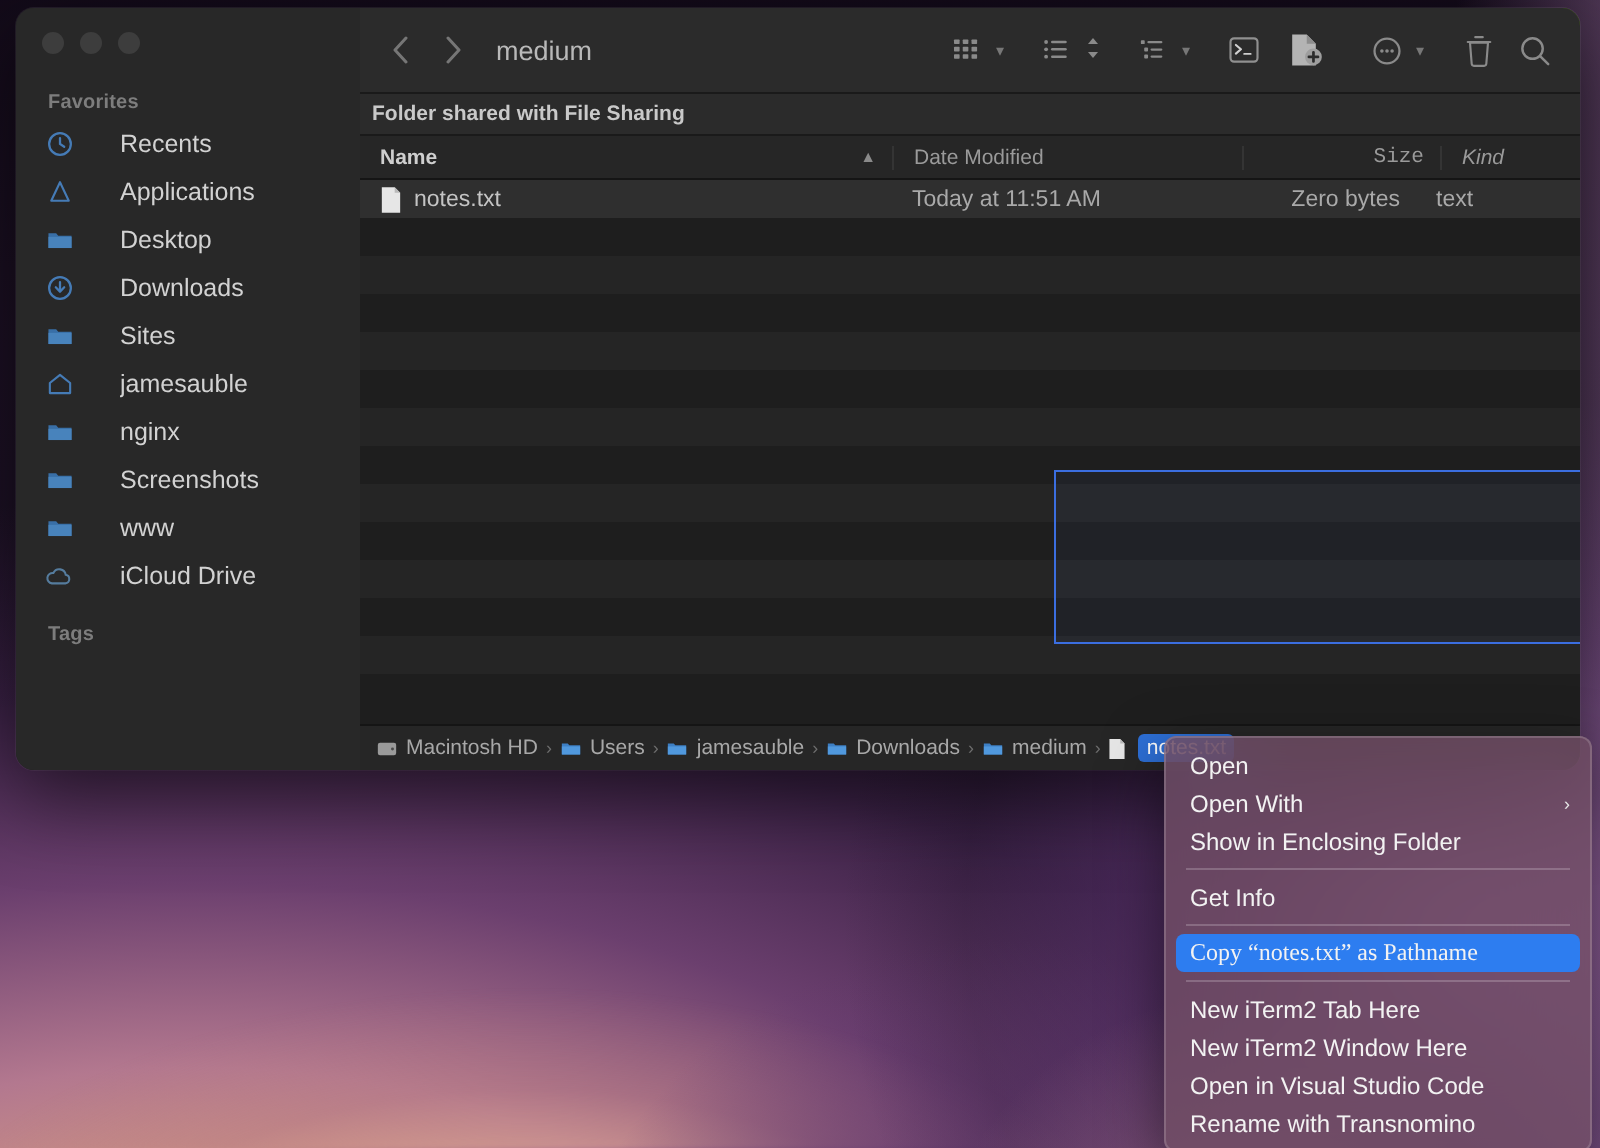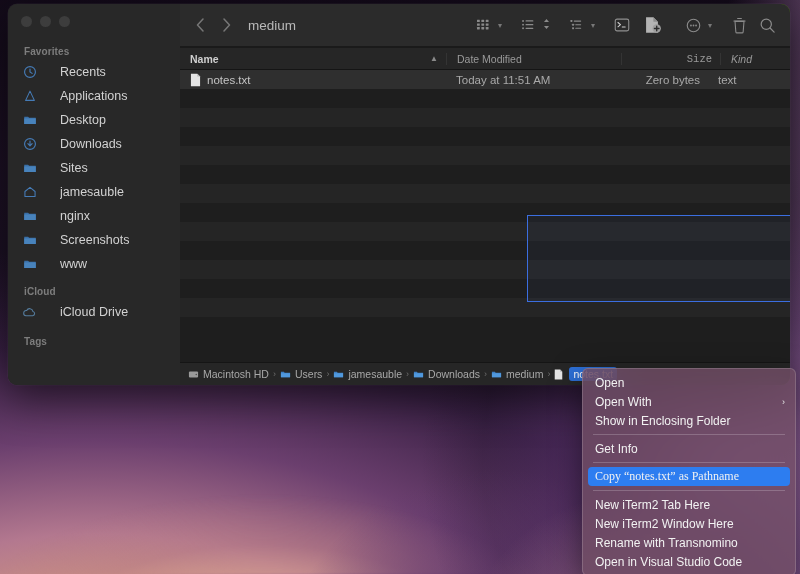--- a/index.html
+++ b/index.html
@@ -332,21 +332,20 @@
         <div class="sb-item">
           <span class="sb-icon">
               <svg width="14" height="14" viewBox="0 0 16 16">
                 <path d="M1.4 4.2h4.4l1.2 1.3h7.6v7.1H1.4z" fill="#3d7fc4"></path>
                 <path d="M1.4 6.2h13.2v6.4H1.4z" fill="#5098dd"></path>
               </svg>
             </span>
           <span class="sb-label">www</span>
         </div>
 
-        <div class="sb-header" style="padding-top:10px">iCloud</div>
         <div class="sb-item">
           <span class="sb-icon">
               <svg width="15" height="15" viewBox="0 0 16 16">
                 <path d="M4.2 11.4h7.2a2.3 2.3 0 0 0 .2-4.55 3.5 3.5 0 0 0-6.6-1A2.55 2.55 0 0 0 4.2 11.4z" fill="none" stroke="#5f8fb8" stroke-width="1.1"></path>
               </svg>
             </span>
           <span class="sb-label">iCloud Drive</span>
         </div>
 
         <div class="sb-header" style="padding-top:12px">Tags</div>
@@ -473,20 +472,21 @@
           </div>
 
           <div class="tb-btn">
             <svg width="17" height="17" viewBox="0 0 18 18">
               <circle cx="7.7" cy="7.7" r="5.4" fill="none" stroke="#8a8a8a" stroke-width="1.3"></circle>
               <path d="M11.7 11.7 16 16" stroke="#8a8a8a" stroke-width="1.3" stroke-linecap="round"></path>
             </svg>
           </div>
         </div>
 
+        <div id="share-banner">Folder shared with File Sharing</div>
 
         <div id="col-head">
           <div class="ch name">
             <span>Name</span>
             <span class="sort-arrow">▲</span>
           </div>
           <div class="ch date">Date Modified</div>
           <div class="ch size">Size</div>
           <div class="ch kind">Kind</div>
         </div>
@@ -603,19 +603,19 @@
 
     <div class="mi-sep"></div>
 
     <div class="mi">
       <span>New iTerm2 Tab Here</span>
     </div>
     <div class="mi">
       <span>New iTerm2 Window Here</span>
     </div>
     <div class="mi">
+      <span>Open in Visual Studio Code</span>
+    </div>
+    <div class="mi">
       <span>Rename with Transnomino</span>
-    </div>
-    <div class="mi">
-      <span>Open in Visual Studio Code</span>
     </div>
   </div>
 </div>
 
 </body></html>

